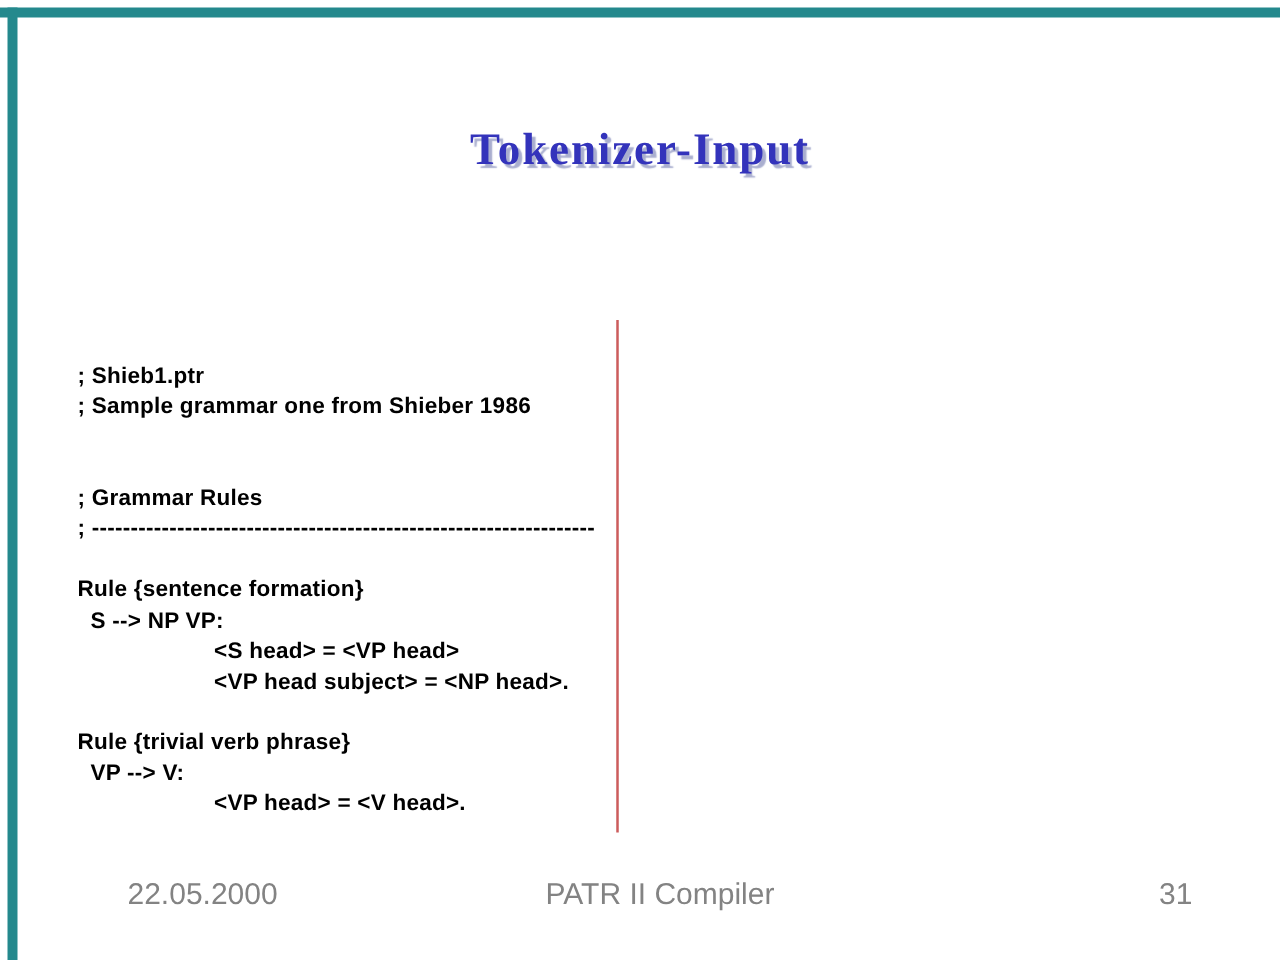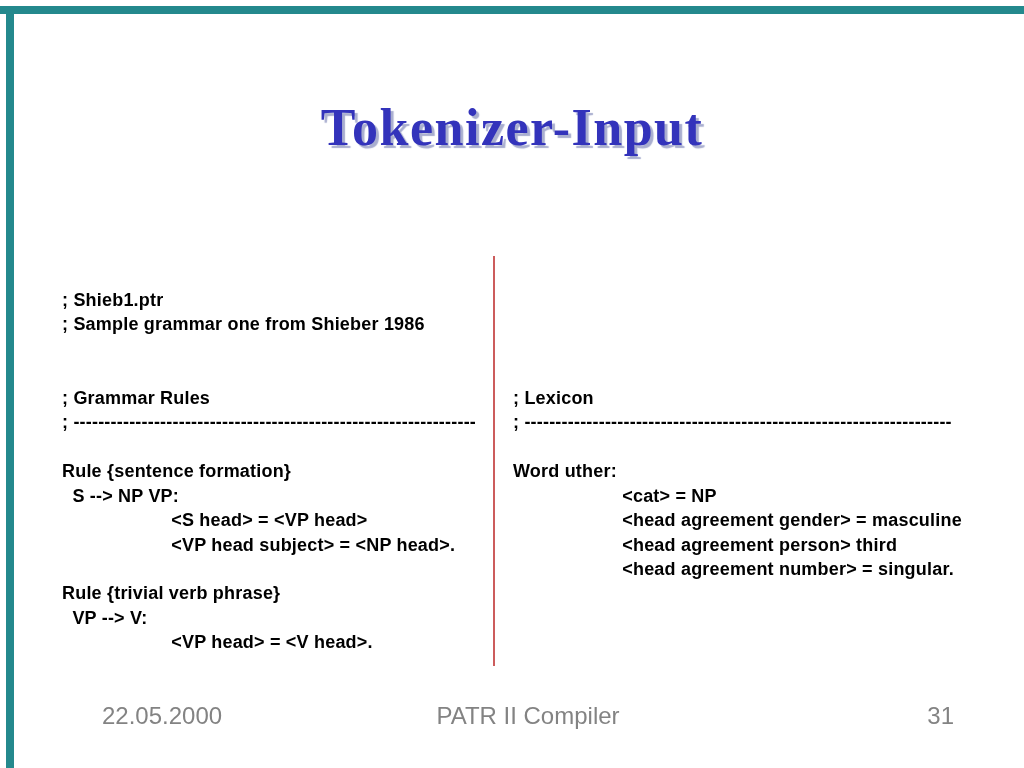--- a/index.html
+++ b/index.html
@@ -31,21 +31,21 @@
   
   .title {
     position: absolute;
     top: 98px;
     left: 0;
     width: 100%;
     margin: 0;
     text-align: center;
     font-family: "Liberation Serif", serif;
     font-weight: 700;
-    font-size: 52px;
+    font-size: 36px;
     letter-spacing: 1.5px;
     color: var(--title-blue, #3333bb);
     text-shadow: 3px 3px 1px var(--title-shadow, #a9aecf);
   }
   
   .code {
     position: absolute;
     white-space: pre;
     font-family: "Liberation Sans", sans-serif;
     font-weight: 700;
@@ -119,27 +119,19 @@
   S --&gt; NP VP:
                      &lt;S head&gt; = &lt;VP head&gt;
                      &lt;VP head subject&gt; = &lt;NP head&gt;.
 
 Rule {trivial verb phrase}
   VP --&gt; V:
                      &lt;VP head&gt; = &lt;V head&gt;.</div>
 
   <div class="divider"></div>
 
-  <div class="code right-code">; Lexicon
-; ---------------------------------------------------------------------
-
-Word uther:
-                     &lt;cat&gt; = NP
-                     &lt;head agreement gender&gt; = masculine
-                     &lt;head agreement person&gt; third
-                     &lt;head agreement number&gt; = singular.</div>
 
   <div class="footer">
     <span class="f-date">22.05.2000</span>
     <span class="f-title">PATR II Compiler</span>
     <span class="f-page">31</span>
   </div>
 </div>
 
 </body></html>

